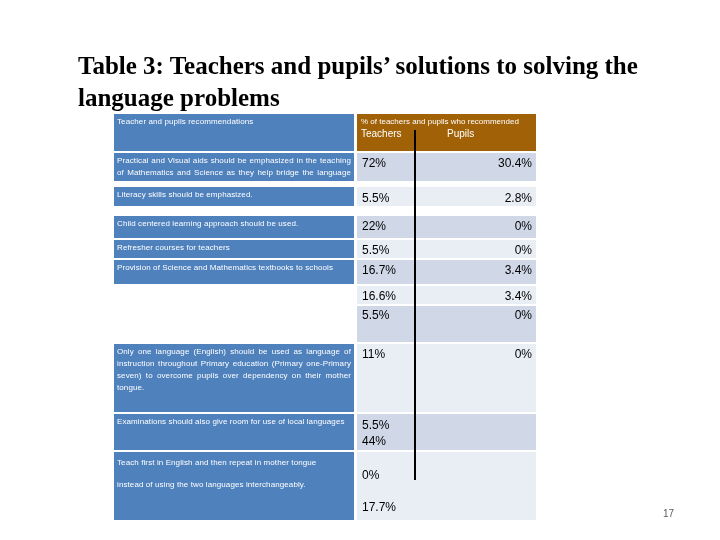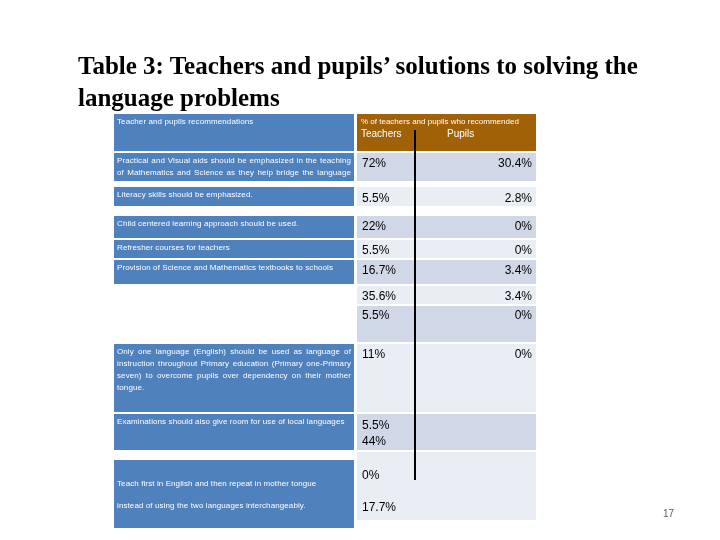--- a/index.html
+++ b/index.html
@@ -149,21 +149,21 @@
   <div class="row" style="top:146px; height:24px;">
     <div class="cell-label">Provision of Science and Mathematics textbooks to schools</div>
     <div class="cell-val shade-a">
       <span class="v-teacher" style="top:3px;">16.7%</span>
       <span class="v-pupil" style="top:3px;">3.4%</span>
     </div>
   </div>
 
   <div class="row" style="top:172px; height:18px;">
     <div class="cell-val shade-b">
-      <span class="v-teacher" style="top:3px;">35.6%</span>
+      <span class="v-teacher" style="top:3px;">16.6%</span>
       <span class="v-pupil" style="top:3px;">3.4%</span>
     </div>
   </div>
 
   <div class="row" style="top:192px; height:36px;">
     <div class="cell-val shade-a">
       <span class="v-teacher" style="top:2px;">5.5%</span>
       <span class="v-pupil" style="top:2px;">0%</span>
     </div>
   </div>
@@ -179,21 +179,21 @@
   <div class="row" style="top:300px; height:36px;">
     <div class="cell-label">Examinations should also give room for use of local languages</div>
     <div class="cell-val shade-a">
       <span class="v-teacher" style="top:4px;">5.5%</span>
       <span class="v-teacher" style="top:20px;">44%</span>
       <span class="v-pupil"></span>
     </div>
   </div>
 
   <div class="row" style="top:338px; height:68px;">
-    <div class="cell-label" style="padding-top:18px;margin-top:8px;">
+    <div class="cell-label" style="padding-top:5px;">
       <div>Teach first in English and then repeat in mother tongue</div>
       <div style="margin-top:10px;">instead of using the two languages interchangeably.</div>
     </div>
     <div class="cell-val shade-b">
       <span class="v-teacher" style="top:16px;">0%</span>
       <span class="v-teacher" style="top:48px;">17.7%</span>
       <span class="v-pupil"></span>
     </div>
   </div>
 </div>

